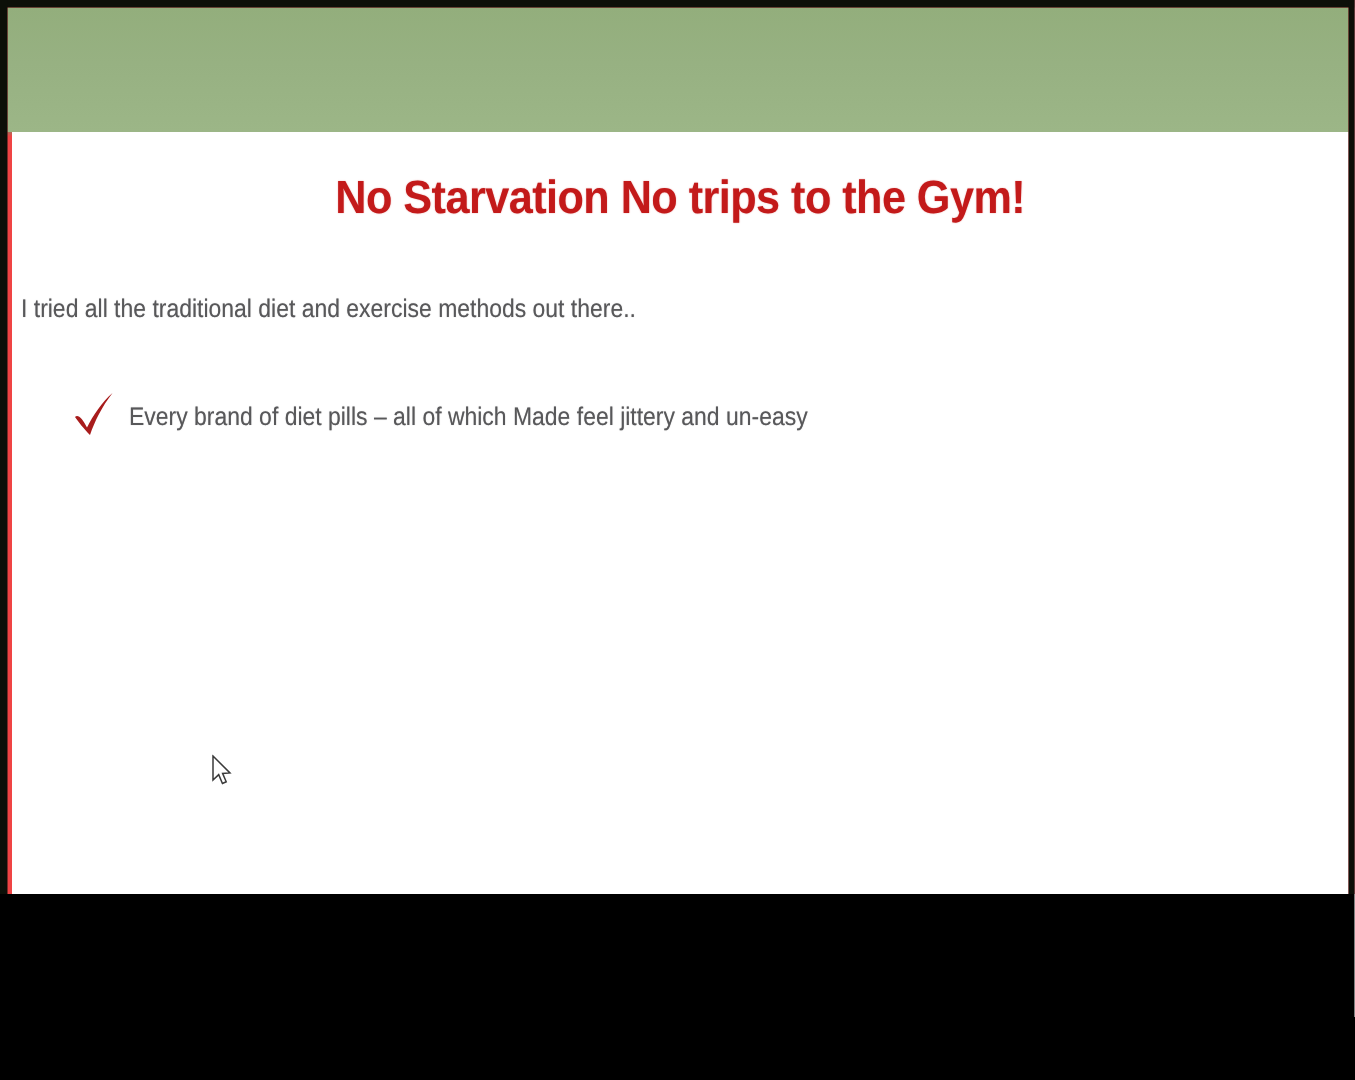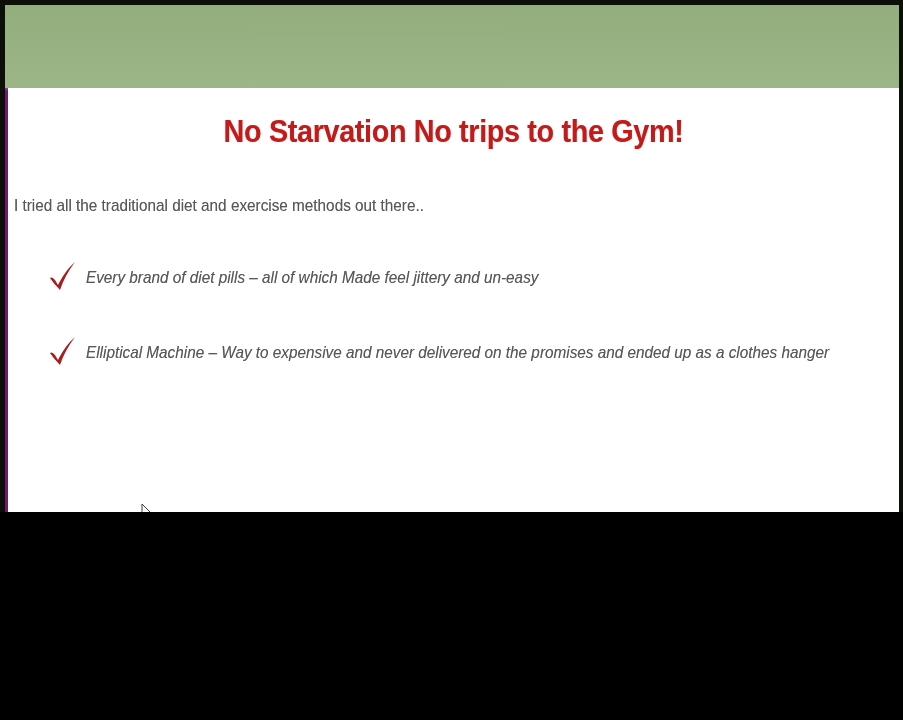--- a/index.html
+++ b/index.html
@@ -8,23 +8,23 @@
     background: #000000;
   }
   body {
     font-family: "Liberation Sans", sans-serif;
   }
 
   
   #slide-frame {
     position: relative;
     width: 903px;
-    height: 512px;
+    height: 596px;
     overflow: hidden;
-    background: #701a75;
+    background: #ef4444;
     box-sizing: border-box;
   }
 
   
   .edge {
     position: absolute;
     background: #0c0f08;
   }
   #edge-top    { left: 0;  top: 0;   width: 903px; height: 5px;  }
   #edge-left   { left: 0;  top: 0;   width: 5px;   height: 720px; }
@@ -93,21 +93,20 @@
   
   #bullet-list {
     position: absolute;
     left: 0;
     top: 178px;
     width: 891px;
   }
   .bullet-row {
     position: relative;
     height: 75px;
-    font-style: italic;
   }
   .check-icon {
     position: absolute;
     left: 38px;
     top: -6px;
     width: 34px;
     height: 34px;
   }
   .bullet-text {
     position: absolute;
@@ -173,28 +172,20 @@
       <div class="bullet-row">
         <span class="check-icon">
           <svg viewBox="0 0 34 34" width="34" height="34">
             <path d="M4 18 C6 16, 9 19, 12 25 C16 17, 22 8, 29 2 C22 11, 17 21, 14 30 C10 26, 6 21, 4 18 Z" fill="#a81c1c"></path>
           </svg>
         </span>
         <span class="bullet-text">Every brand of diet pills – all of which Made feel jittery and un-easy</span>
       </div>
 
 
-      <div class="bullet-row">
-        <span class="check-icon">
-          <svg viewBox="0 0 34 34" width="34" height="34">
-            <path d="M4 18 C6 16, 9 19, 12 25 C16 17, 22 8, 29 2 C22 11, 17 21, 14 30 C10 26, 6 21, 4 18 Z" fill="#a81c1c"></path>
-          </svg>
-        </span>
-        <span class="bullet-text">Elliptical Machine – Way to expensive and never delivered on the promises and ended up as a clothes hanger</span>
-      </div>
 
 
 
     </div>
   </div>
 
   <div id="footer-band-top-edge"></div>
   <div id="footer-band"></div>
 
   <div id="mouse-cursor">

